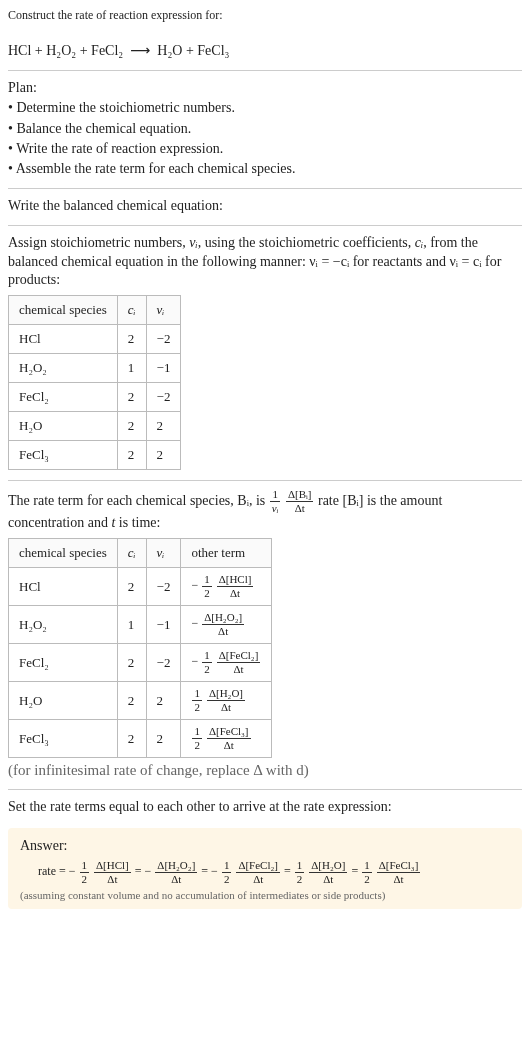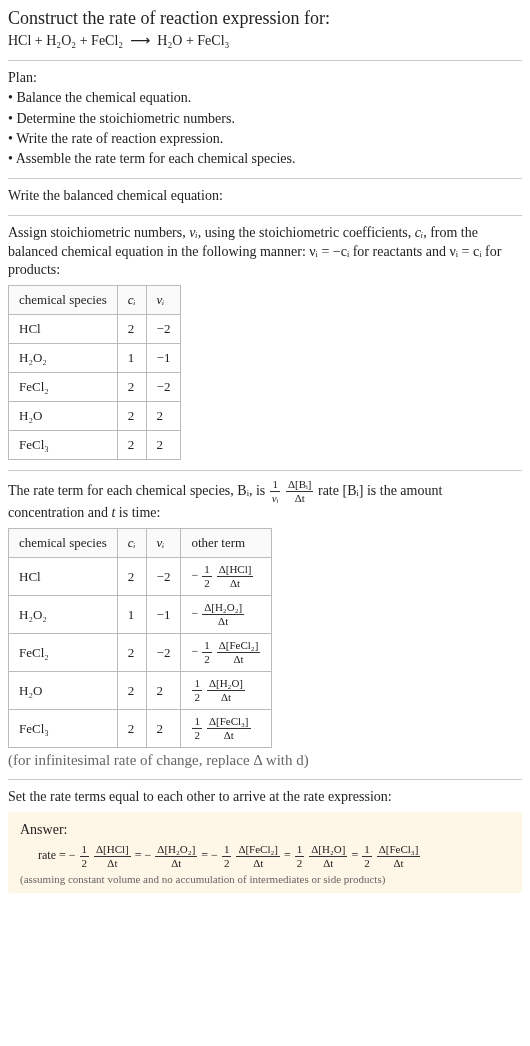--- a/index.html
+++ b/index.html
@@ -8,22 +8,22 @@
     font-family: Georgia, 'Times New Roman', serif;
     font-size: 14px;
     color: #222;
     background: #fff;
     width: 514px;
   }
   .section {
     margin-bottom: 4px;
   }
   .title {
-    font-size: 18px;
-    margin-bottom: 2px;
+    font-size: 12px;
+    margin-bottom: 18px;
   }
   hr.sep {
     border: none;
     border-top: 1px solid #ccc;
     margin: 10px 0 8px 0;
   }
   .plan-list {
     margin: 2px 0 0 0;
     padding: 0;
   }
@@ -70,21 +70,21 @@
   }
   .footnote {
     font-size: 15px;
     color: #666;
     margin-top: 4px;
   }
   .answer-box {
     background: #fef6e6;
     border-radius: 4px;
     padding: 10px 20px 8px 12px;
-    margin-top: 6px;
+    margin-top: 12px;
   }
   .answer-label {
     font-size: 14px;
     margin-bottom: 6px;
   }
   .answer-expr {
     font-size: 12px;
     text-align: left;
     padding-left: 18px;
     margin-bottom: 4px;
@@ -108,22 +108,22 @@
     &nbsp;<span class="arrow">⟶</span>&nbsp;
     <span>H₂O + FeCl₃</span>
   </div>
 </div>
 
 <hr class="sep">
 
 <div class="section">
   <div class="para">Plan:</div>
   <div class="plan-list">
+    <div class="para">• Determine the stoichiometric numbers.</div>
     <div class="para">• Balance the chemical equation.</div>
-    <div class="para">• Determine the stoichiometric numbers.</div>
     <div class="para">• Write the rate of reaction expression.</div>
     <div class="para">• Assemble the rate term for each chemical species.</div>
   </div>
 </div>
 
 <hr class="sep">
 
 <div class="section">
   <div class="para">Write the balanced chemical equation:</div>
 </div>

